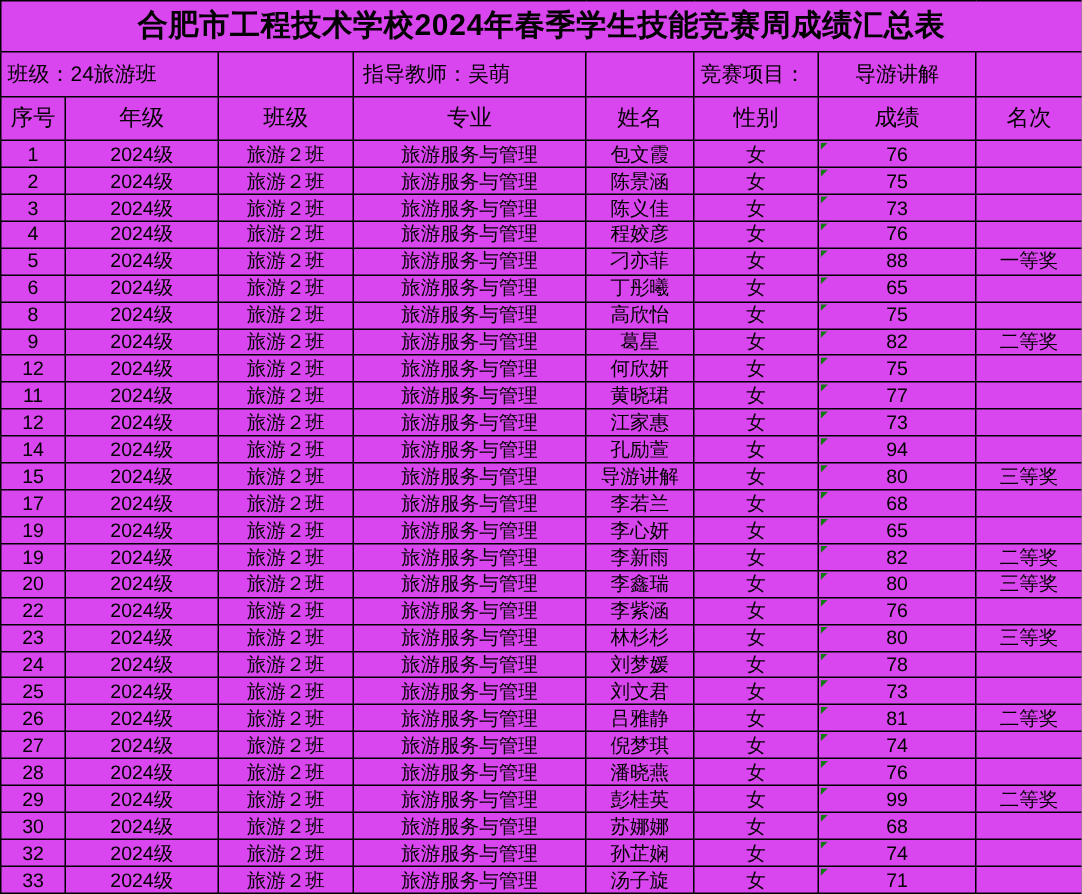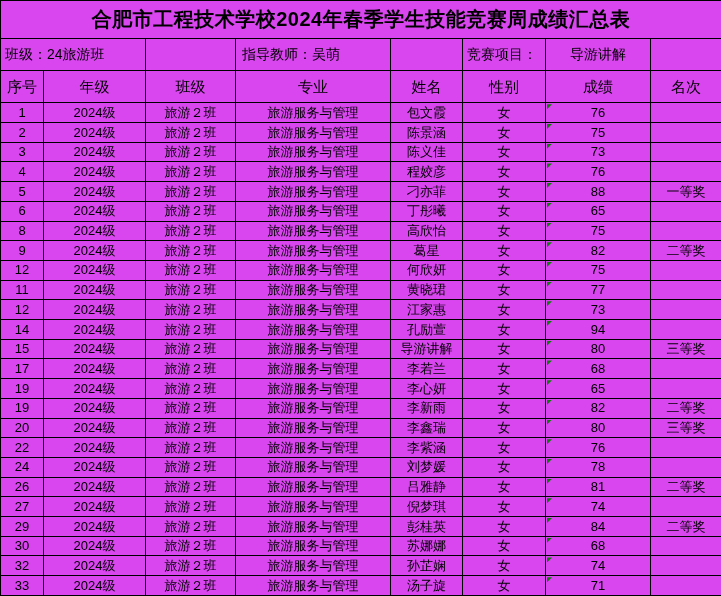--- a/index.html
+++ b/index.html
@@ -274,27 +274,47 @@
           <td>22</td>
           <td>2024级</td>
           <td>旅游２班</td>
           <td>旅游服务与管理</td>
           <td>李紫涵</td>
           <td>女</td>
           <td class="score-cell"><span class="tri"></span><span>76</span></td>
           <td></td>
         </tr>
         <tr>
+          <td>23</td>
+          <td>2024级</td>
+          <td>旅游２班</td>
+          <td>旅游服务与管理</td>
+          <td>林杉杉</td>
+          <td>女</td>
+          <td class="score-cell"><span class="tri"></span><span>80</span></td>
+          <td>三等奖</td>
+        </tr>
+        <tr>
           <td>24</td>
           <td>2024级</td>
           <td>旅游２班</td>
           <td>旅游服务与管理</td>
           <td>刘梦媛</td>
           <td>女</td>
           <td class="score-cell"><span class="tri"></span><span>78</span></td>
+          <td></td>
+        </tr>
+        <tr>
+          <td>25</td>
+          <td>2024级</td>
+          <td>旅游２班</td>
+          <td>旅游服务与管理</td>
+          <td>刘文君</td>
+          <td>女</td>
+          <td class="score-cell"><span class="tri"></span><span>73</span></td>
           <td></td>
         </tr>
         <tr>
           <td>26</td>
           <td>2024级</td>
           <td>旅游２班</td>
           <td>旅游服务与管理</td>
           <td>吕雅静</td>
           <td>女</td>
           <td class="score-cell"><span class="tri"></span><span>81</span></td>
@@ -304,27 +324,37 @@
           <td>27</td>
           <td>2024级</td>
           <td>旅游２班</td>
           <td>旅游服务与管理</td>
           <td>倪梦琪</td>
           <td>女</td>
           <td class="score-cell"><span class="tri"></span><span>74</span></td>
           <td></td>
         </tr>
         <tr>
+          <td>28</td>
+          <td>2024级</td>
+          <td>旅游２班</td>
+          <td>旅游服务与管理</td>
+          <td>潘晓燕</td>
+          <td>女</td>
+          <td class="score-cell"><span class="tri"></span><span>76</span></td>
+          <td></td>
+        </tr>
+        <tr>
           <td>29</td>
           <td>2024级</td>
           <td>旅游２班</td>
           <td>旅游服务与管理</td>
           <td>彭桂英</td>
           <td>女</td>
-          <td class="score-cell"><span class="tri"></span><span>84</span></td>
+          <td class="score-cell"><span class="tri"></span><span>99</span></td>
           <td>二等奖</td>
         </tr>
         <tr>
           <td>30</td>
           <td>2024级</td>
           <td>旅游２班</td>
           <td>旅游服务与管理</td>
           <td>苏娜娜</td>
           <td>女</td>
           <td class="score-cell"><span class="tri"></span><span>68</span></td>

